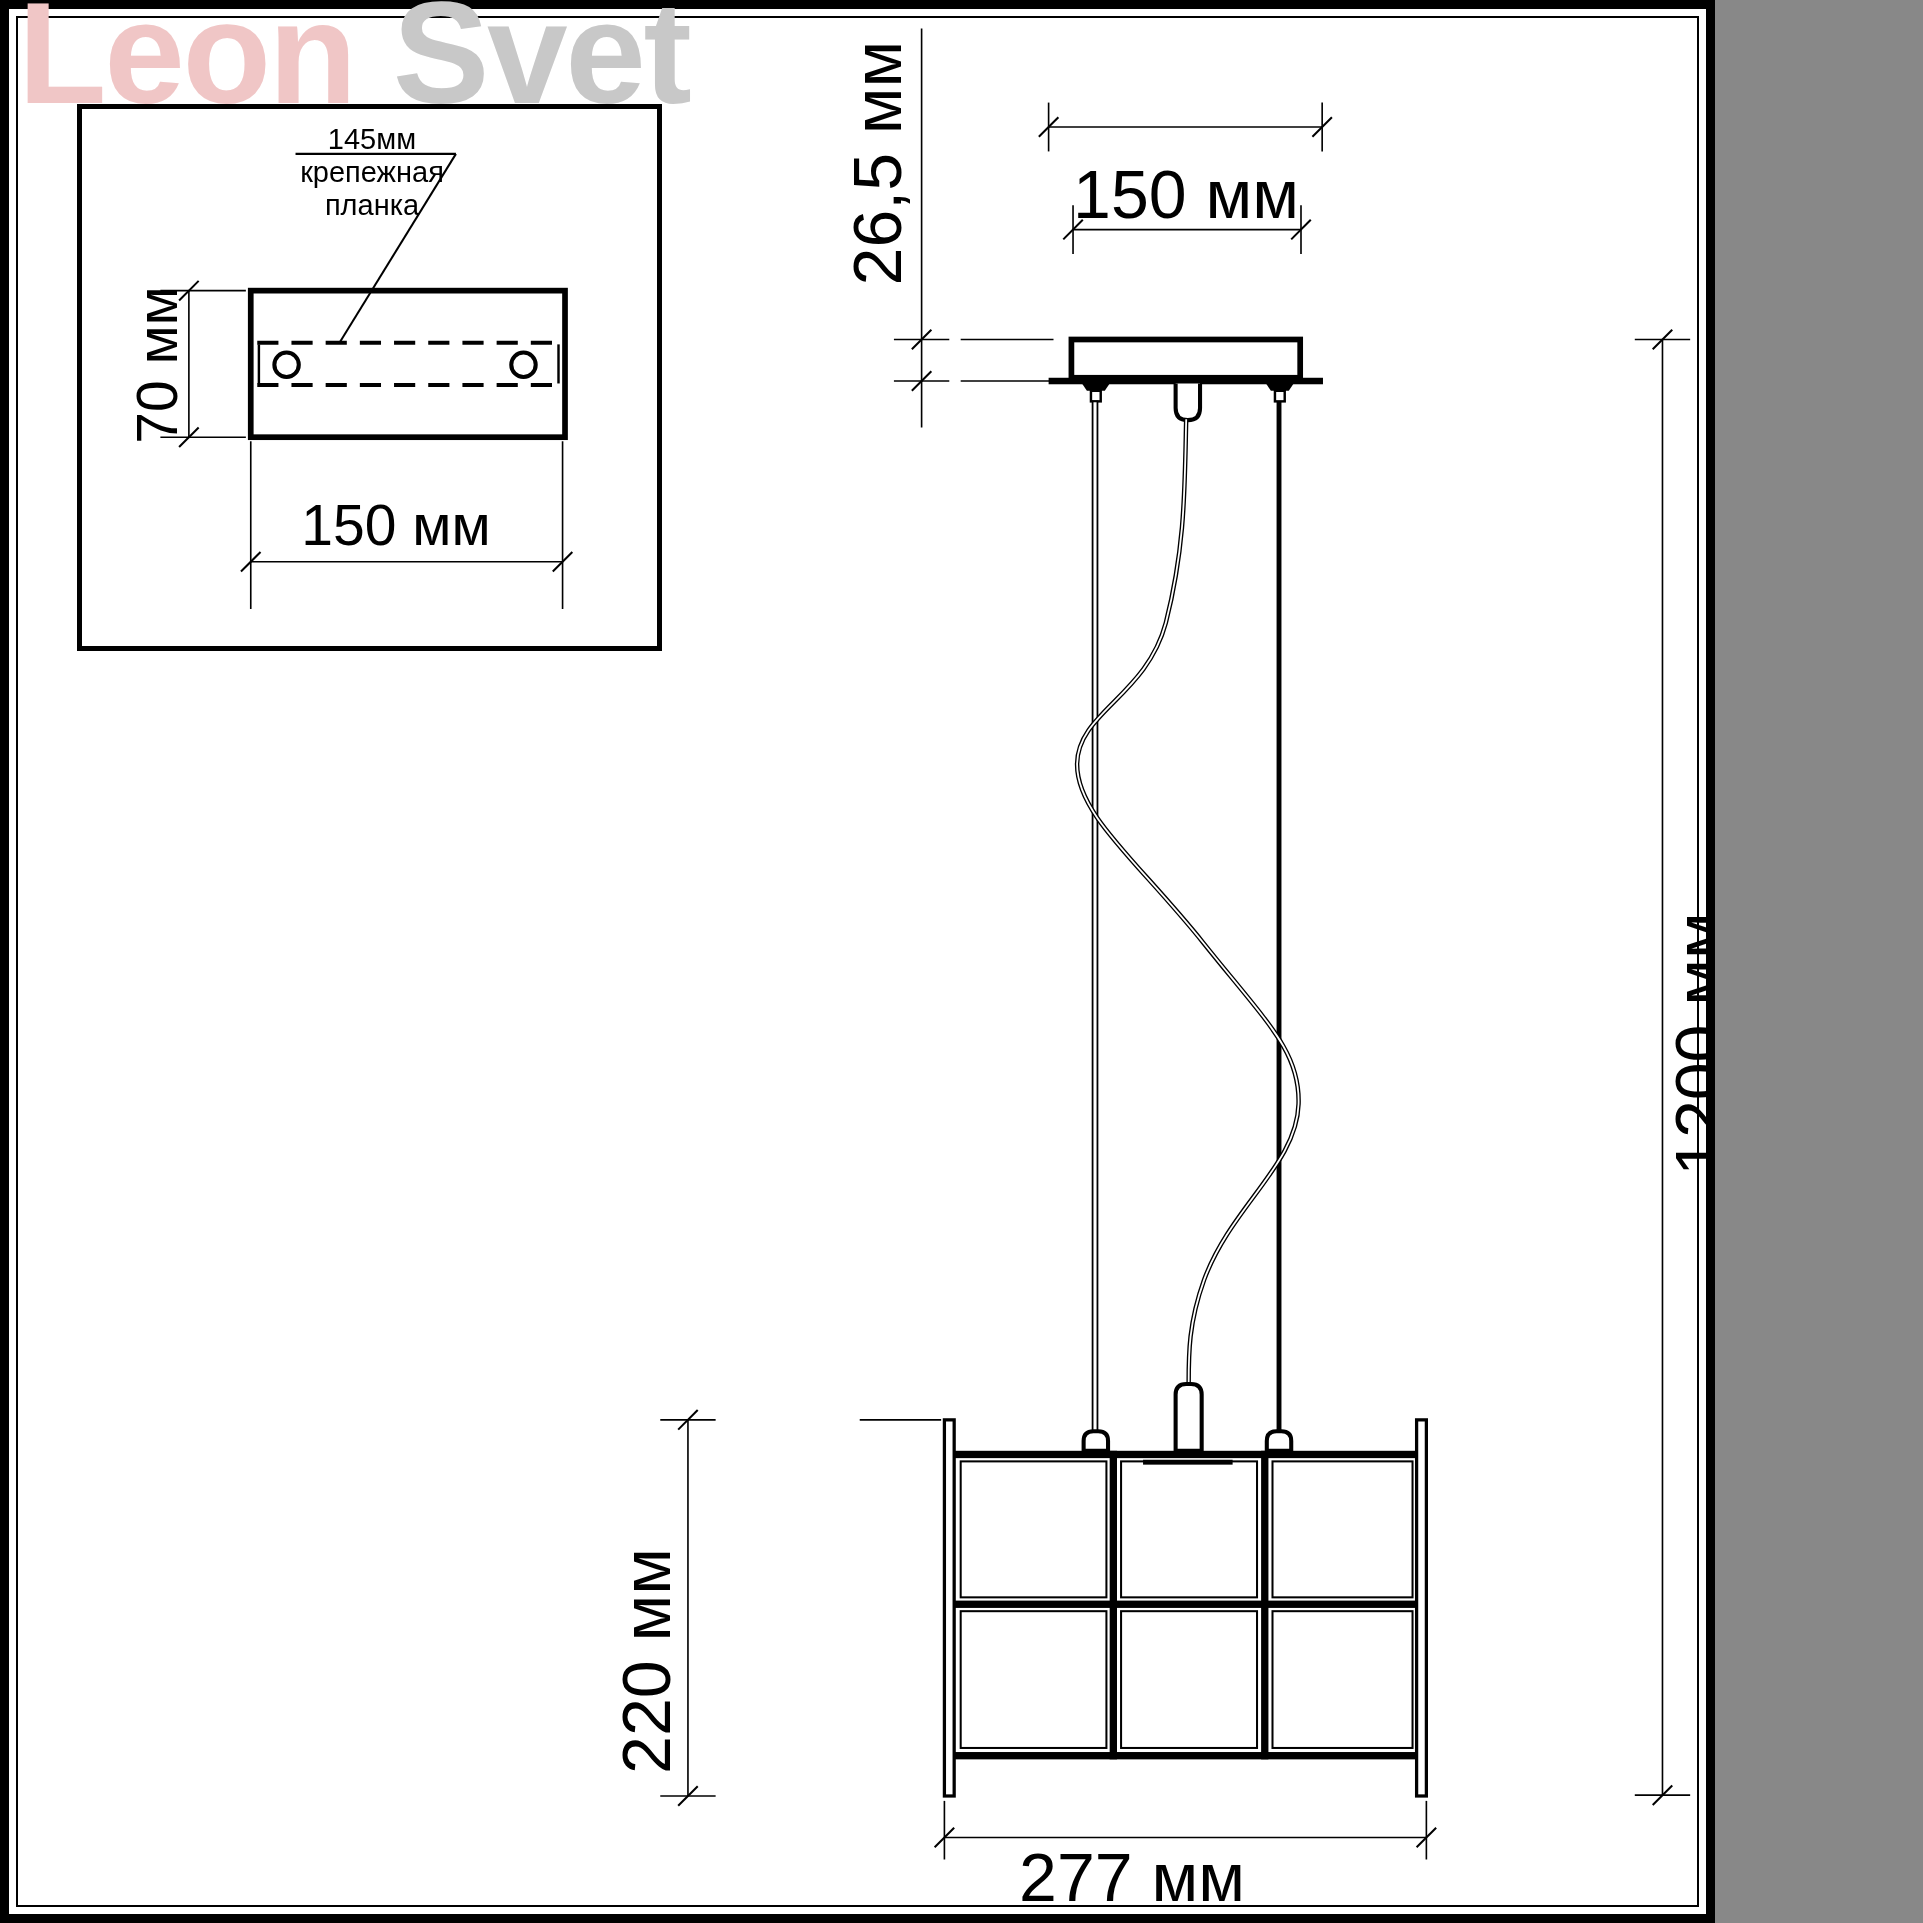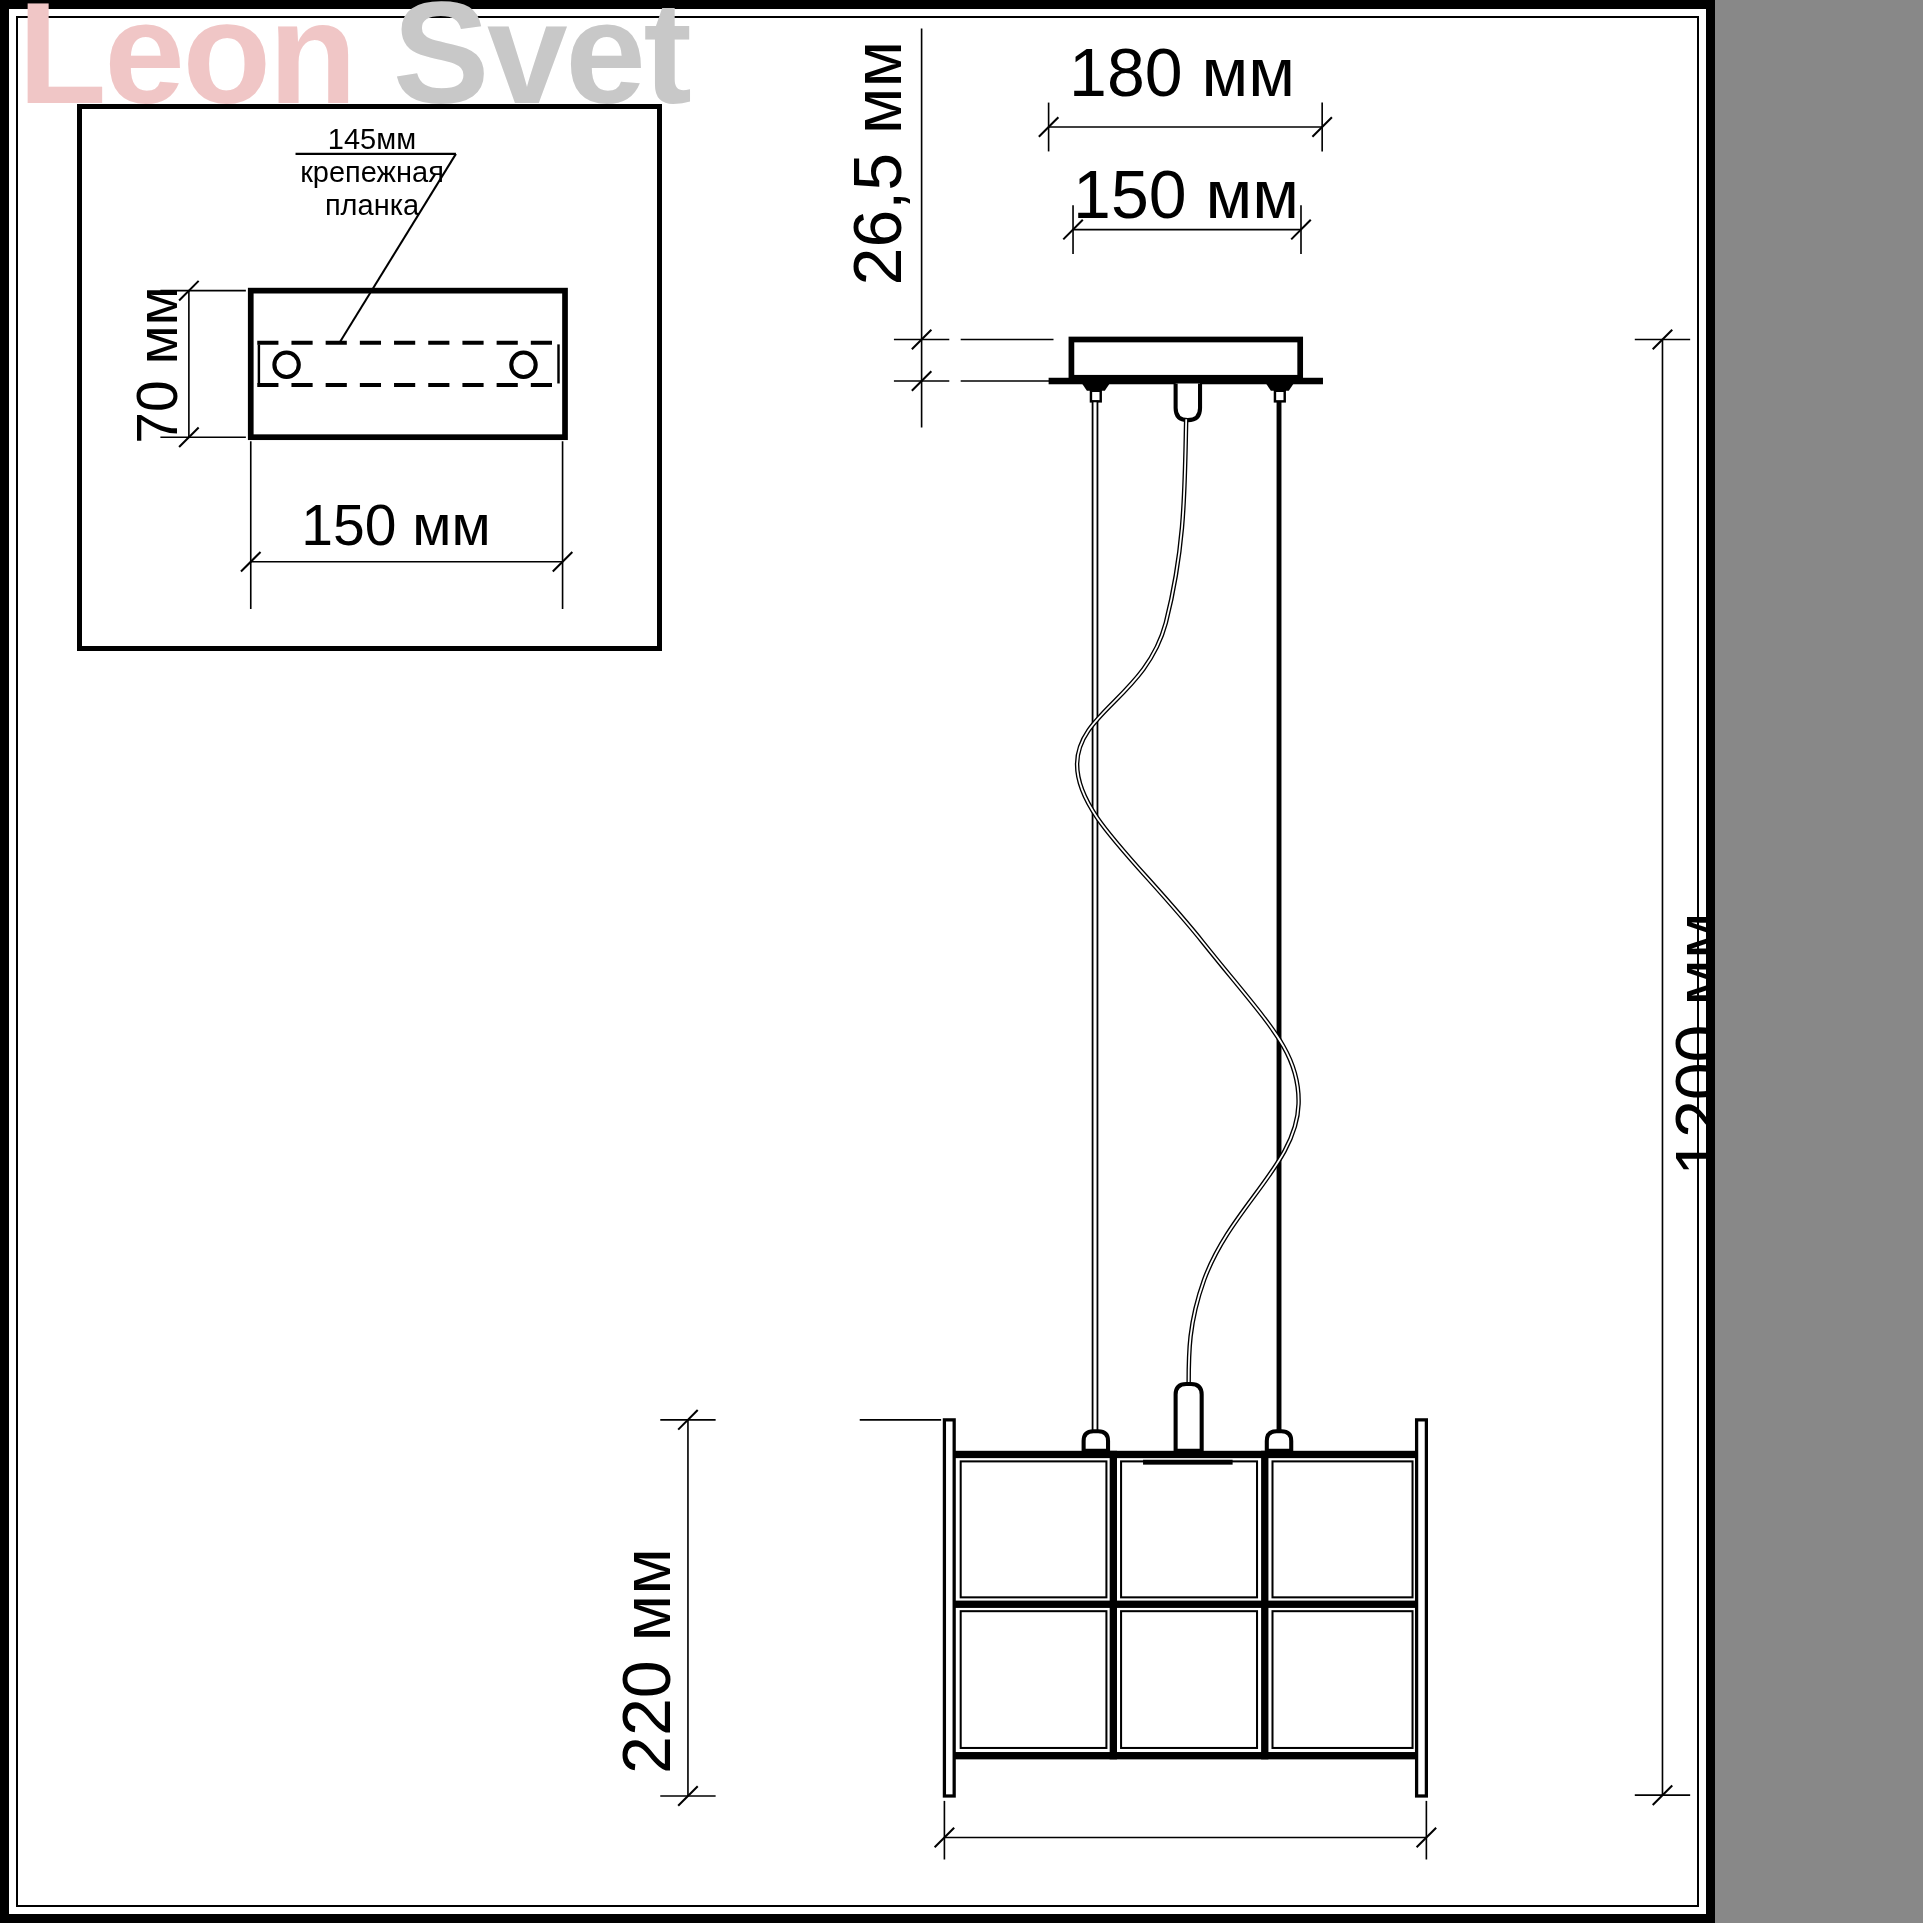--- a/index.html
+++ b/index.html
@@ -142,20 +142,20 @@
 
   <div class="leader-label" style="left:372px;top:172px;">
     <div>145мм</div>
     <div>крепежная</div>
     <div>планка</div>
   </div>
 
   <div class="lbl rot dim-inset" style="left:158px;top:365px;">70 мм</div>
   <div class="lbl dim-inset" style="left:396px;top:526px;">150 мм</div>
 
-  <div class="lbl dim-main" style="left:1182px;top:73px;">180 мм</div>
   <div class="lbl dim-main" style="left:1186px;top:195px;">150 мм</div>
   <div class="lbl rot dim-main" style="left:878px;top:163px;">26,5 мм</div>
   <div class="lbl rot dim-main" style="left:1700px;top:1044px;">1200 мм</div>
   <div class="lbl rot dim-main" style="left:647px;top:1661px;">220 мм</div>
+  <div class="lbl dim-main" style="left:1132px;top:1878px;">277 мм</div>
 
 </div>
 
 
 </body></html>

